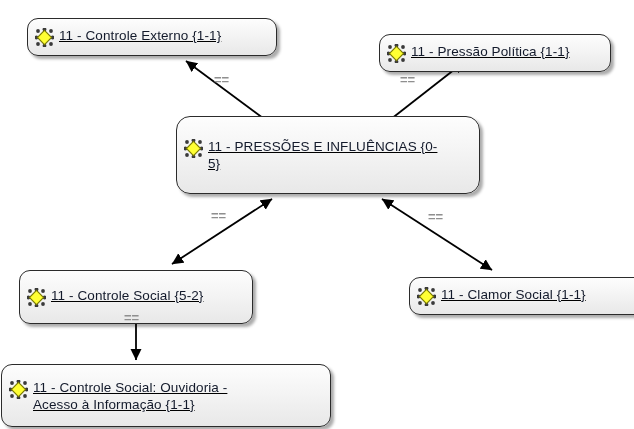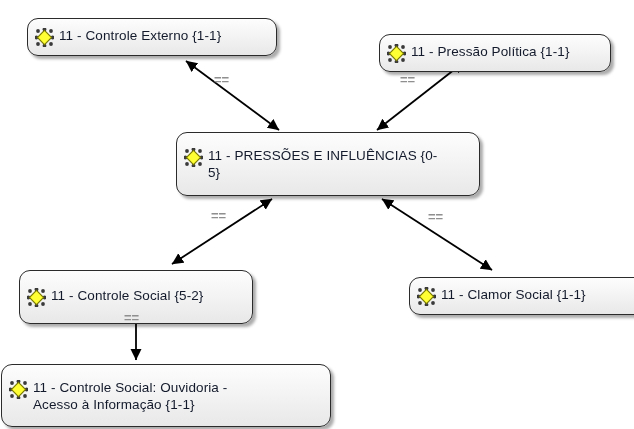--- a/index.html
+++ b/index.html
@@ -32,20 +32,21 @@
     box-shadow: 3px 3px 3px rgba(0,0,0,0.33);
     display: flex;
     align-items: center;
     padding: 4px 9px 4px 7px;
   }
   .node-inner {
     display: flex;
     align-items: flex-start;
     gap: 5px;
     width: 100%;
+    text-decoration: underline;
   }
   .node-icon {
     flex: 0 0 auto;
     width: 19px;
     height: 19px;
     position: relative;
     margin-top: 1px;
   }
   .node-icon svg { display: block; }
   .node-label {
@@ -114,21 +115,21 @@
               <circle cx="9.5" cy="1.4" r="1.9" fill="#3a3a3a"></circle>
               <circle cx="9.5" cy="17.6" r="1.9" fill="#3a3a3a"></circle>
               <circle cx="1.4" cy="9.5" r="1.9" fill="#3a3a3a"></circle>
               <circle cx="17.6" cy="9.5" r="1.9" fill="#3a3a3a"></circle>
               <path d="M9.5 2.4 L16.6 9.5 L9.5 16.6 L2.4 9.5 Z" fill="#ffff33" stroke="#7a7a00" stroke-width="1.1"></path>
             </svg>
           </span>
           <span class="node-label">11 - Pressão Política {1-1}</span>
         </div>
       </div>
-      <div class="node" style="left: 176px; top: 132px; width: 304px; height: 64px;">
+      <div class="node" style="left: 176px; top: 116px; width: 304px; height: 78px; border-radius: 14px;">
         <div class="node-inner">
           <span class="node-icon">
             <svg width="19" height="19" viewBox="0 0 19 19">
               <circle cx="3" cy="3" r="1.9" fill="#3a3a3a"></circle>
               <circle cx="16" cy="3" r="1.9" fill="#3a3a3a"></circle>
               <circle cx="3" cy="16" r="1.9" fill="#3a3a3a"></circle>
               <circle cx="16" cy="16" r="1.9" fill="#3a3a3a"></circle>
               <circle cx="9.5" cy="1.4" r="1.9" fill="#3a3a3a"></circle>
               <circle cx="9.5" cy="17.6" r="1.9" fill="#3a3a3a"></circle>
               <circle cx="1.4" cy="9.5" r="1.9" fill="#3a3a3a"></circle>

